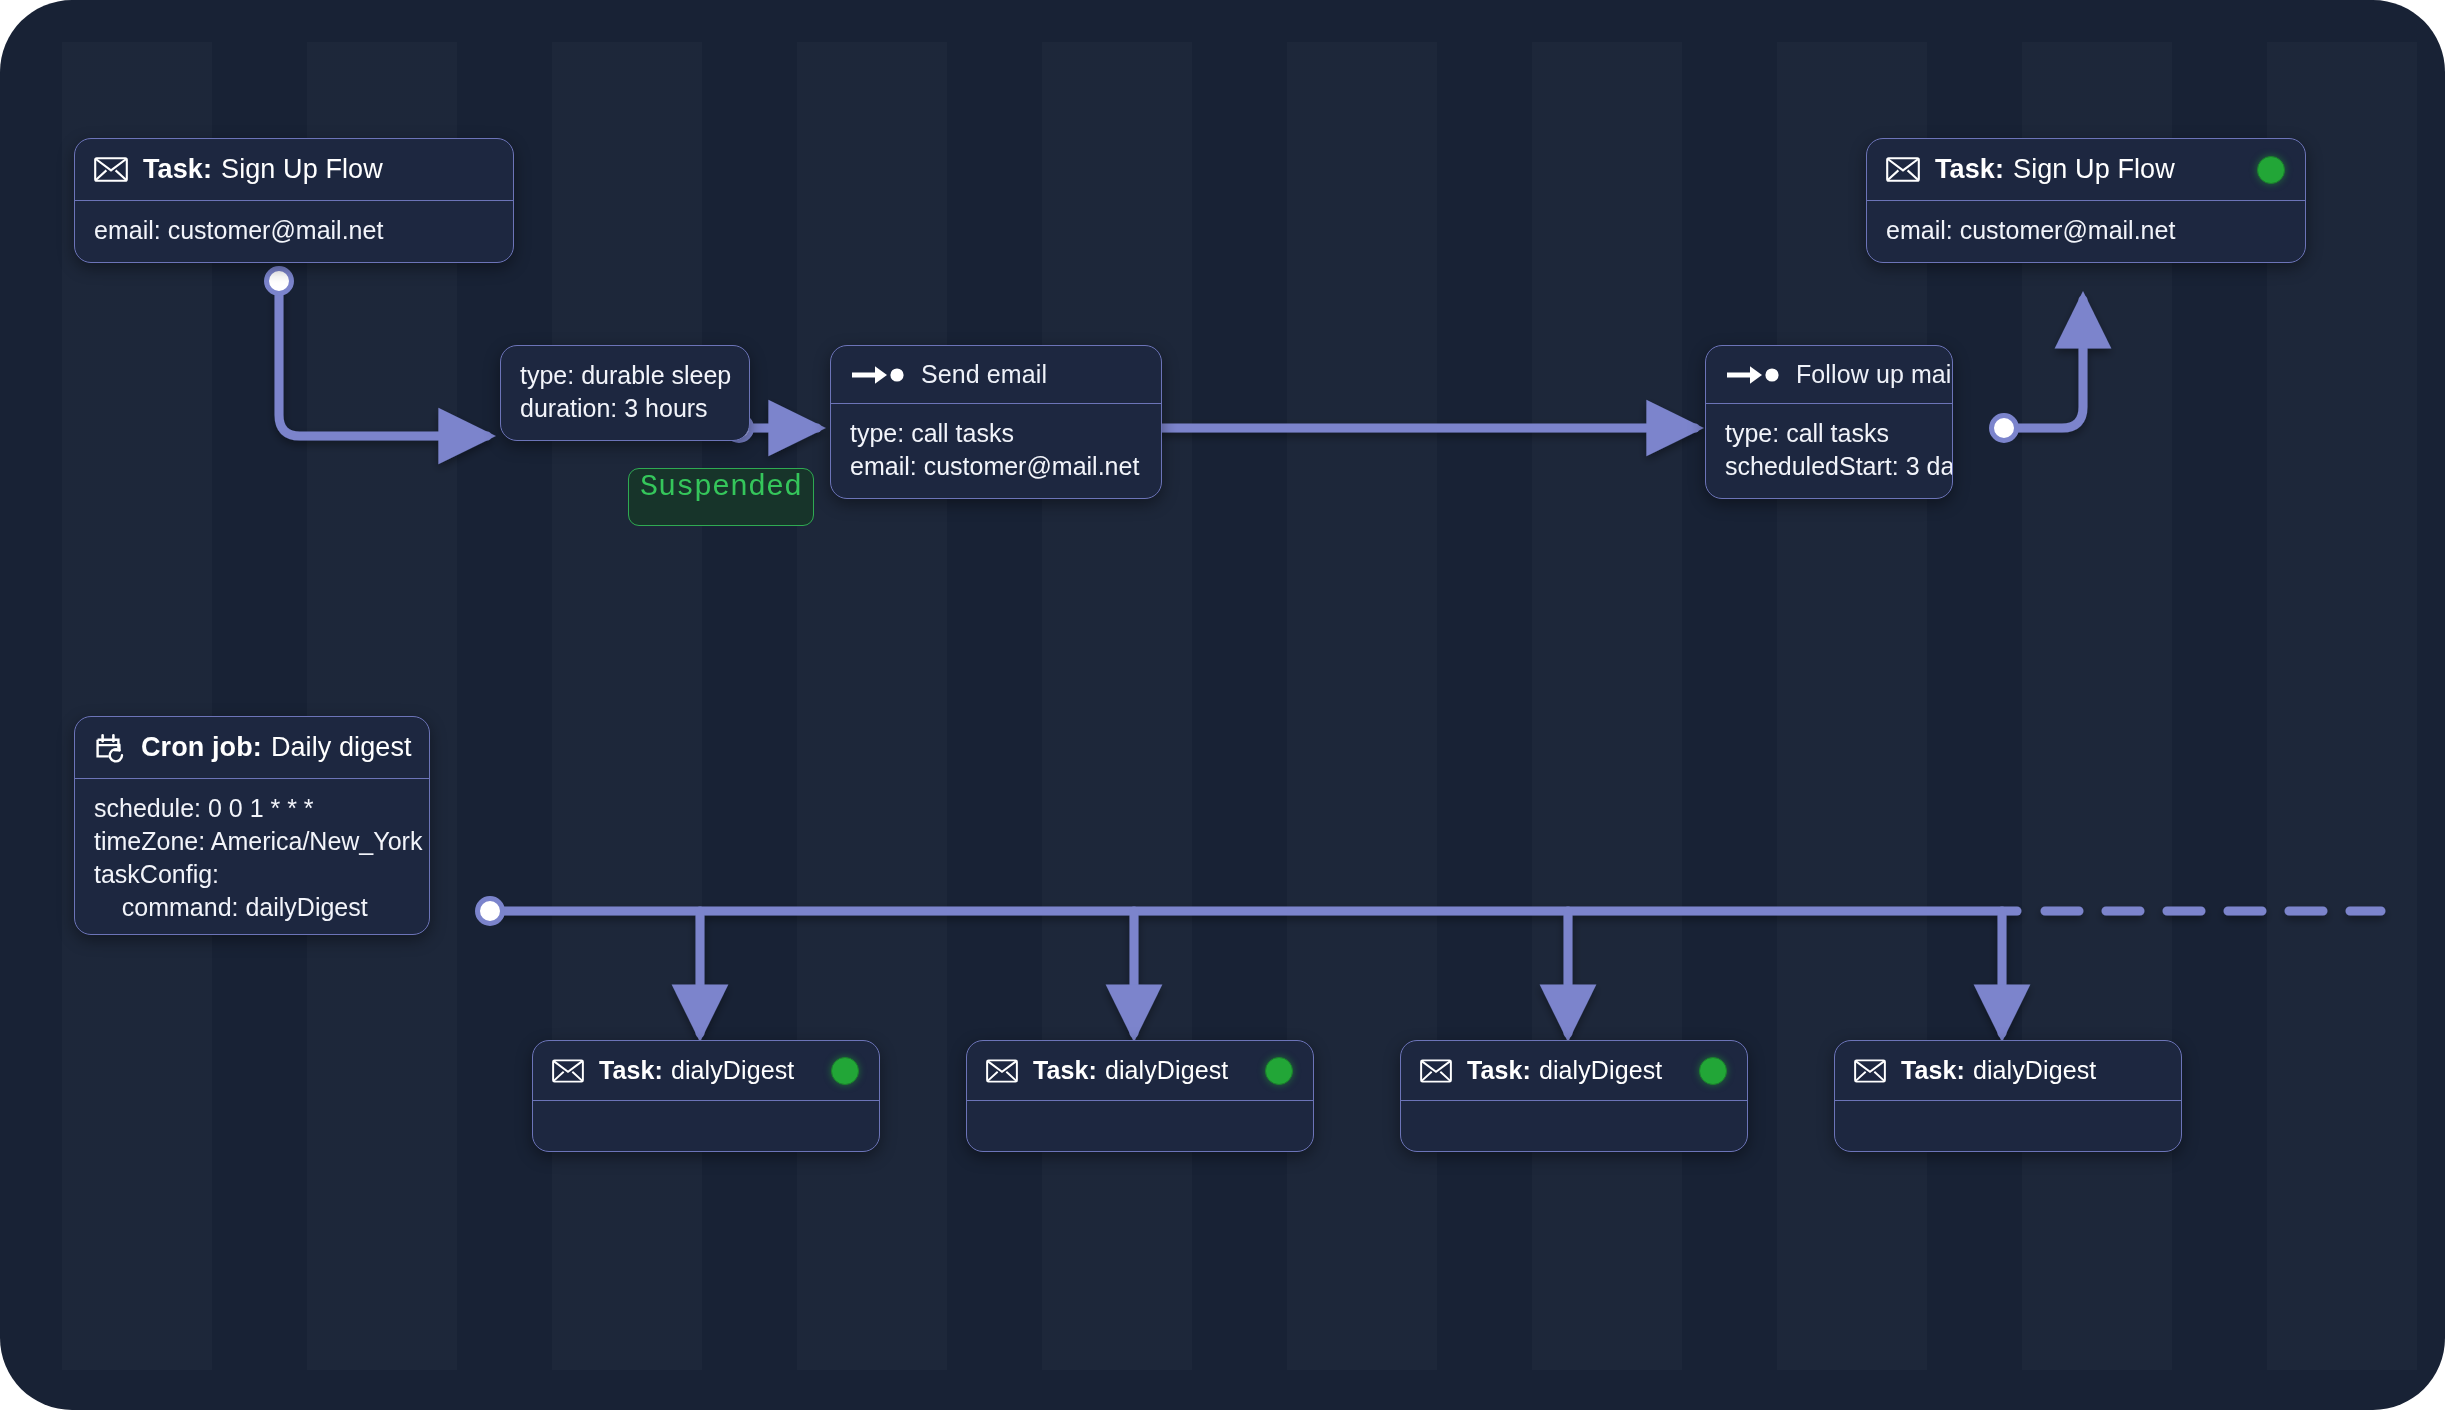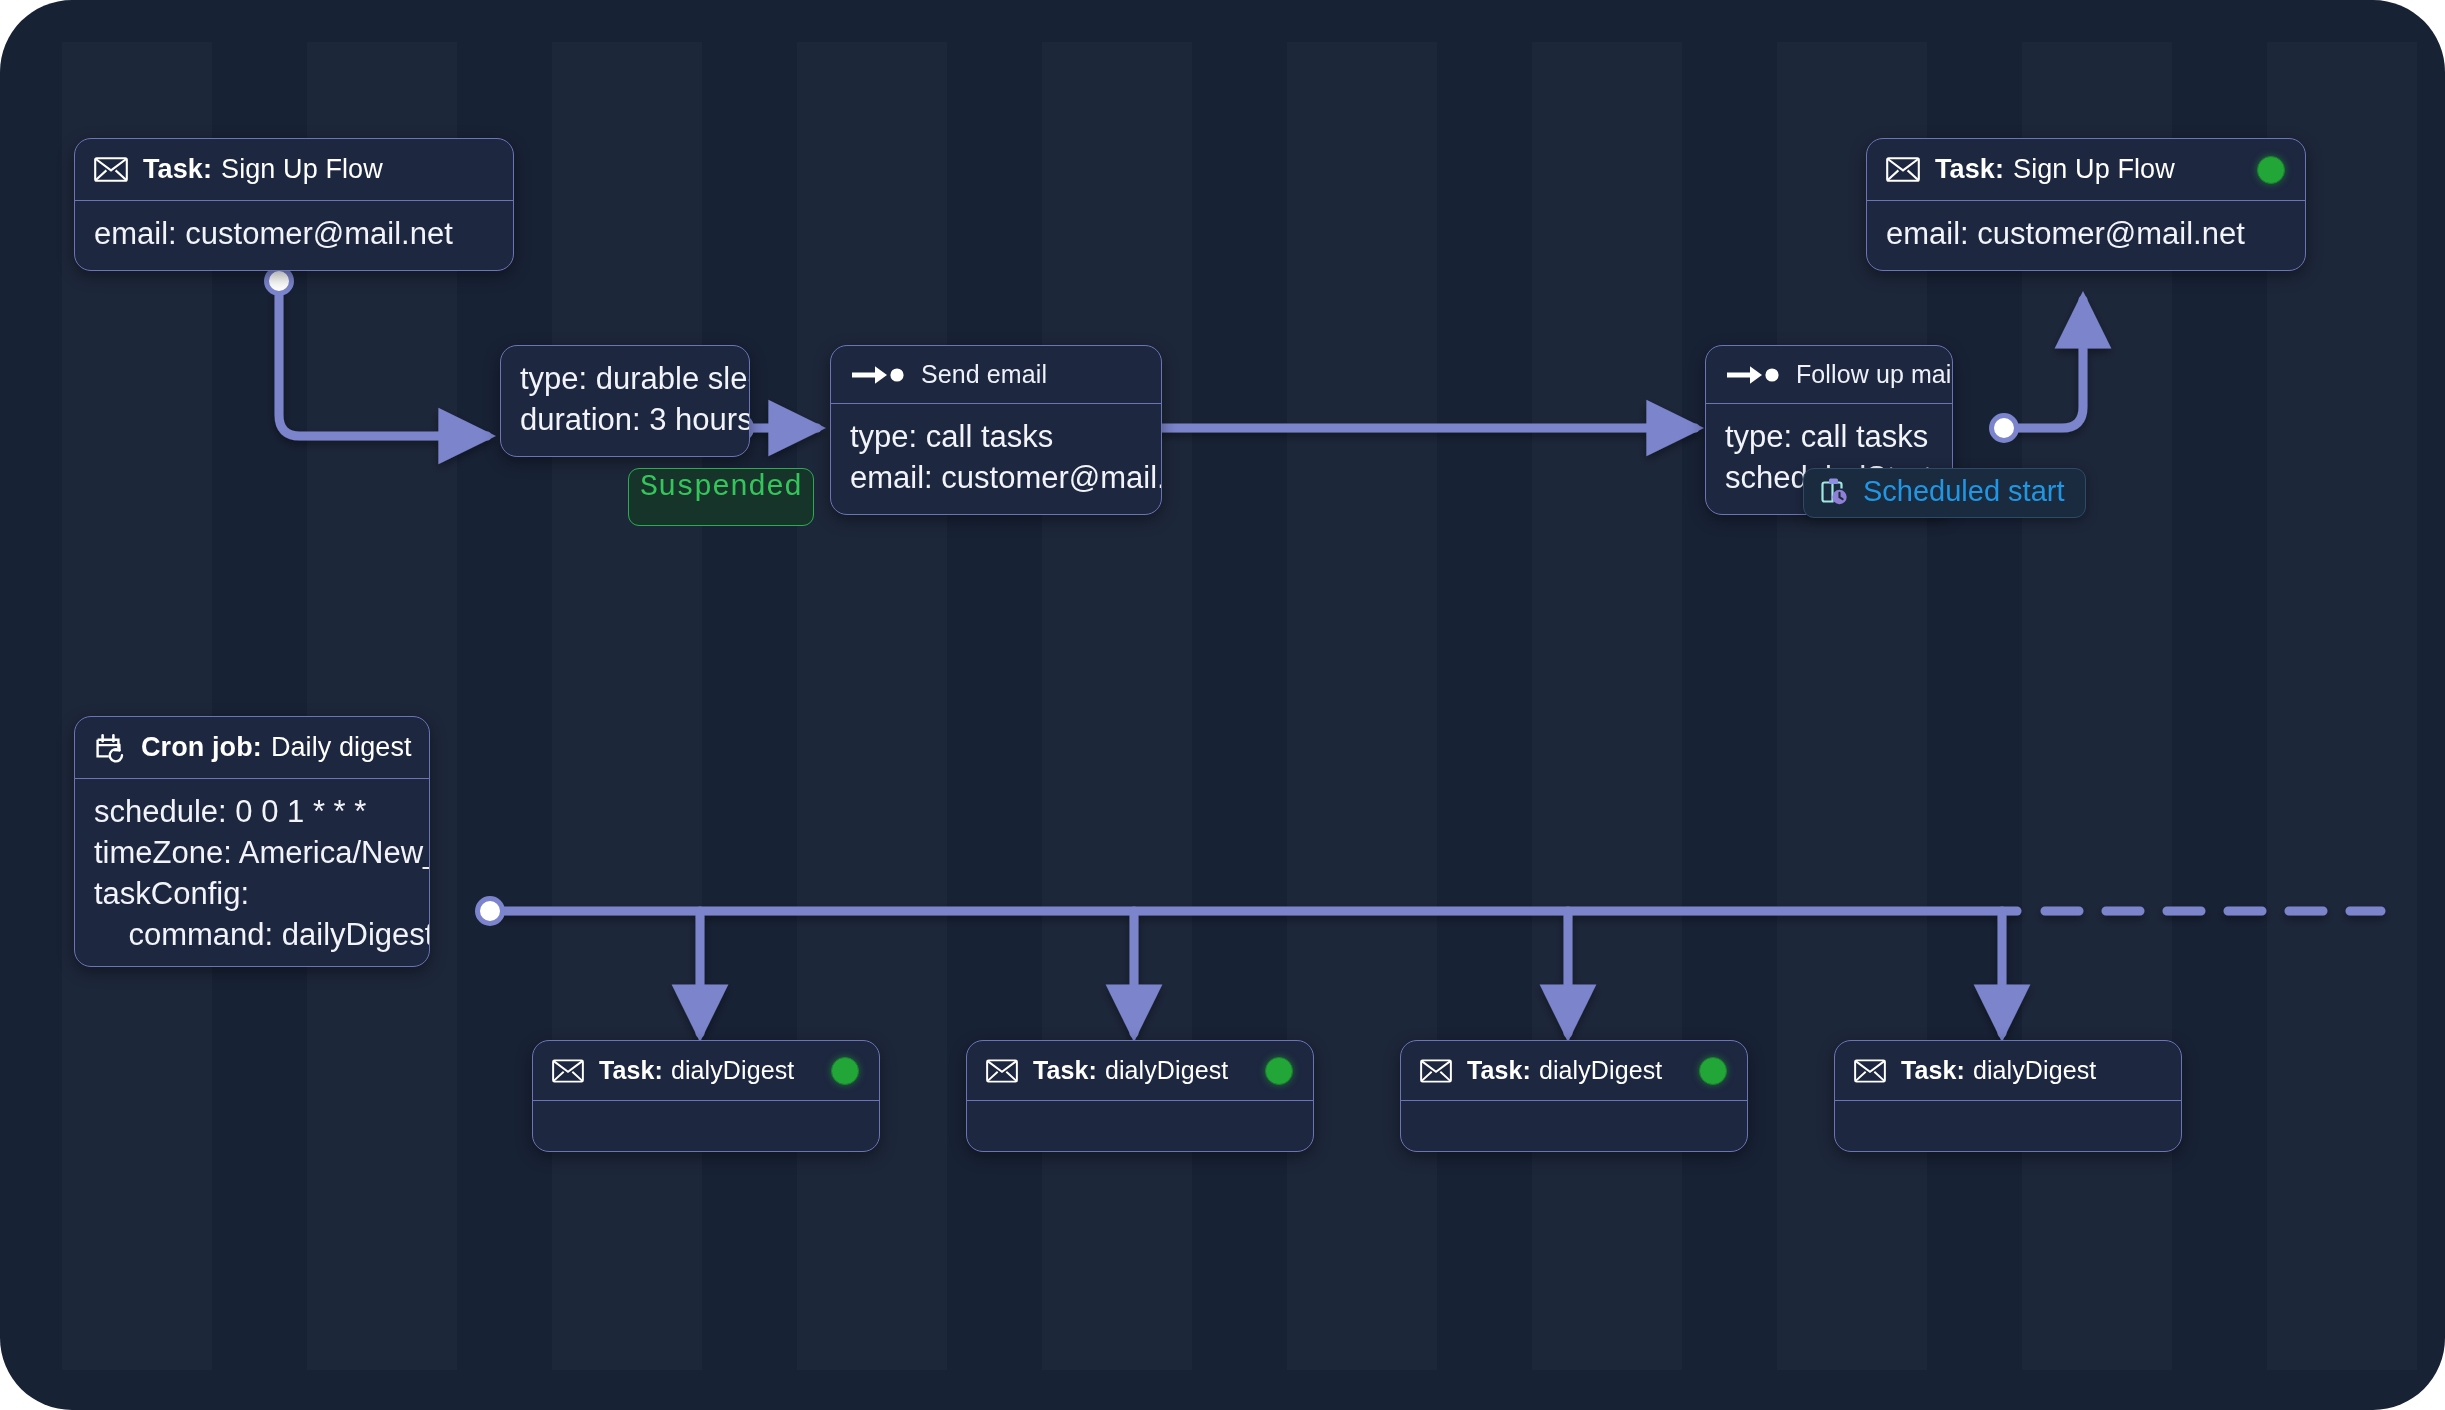--- a/index.html
+++ b/index.html
@@ -95,21 +95,21 @@
     width: 26px;
     height: 26px;
     border-radius: 50%;
     margin-left: 18px;
     background: #22a637;
     border: 1.5px solid #1b7f2c;
     box-shadow: 0 0 7px rgba(34,166,55,0.55);
   }
   .node-body {
     padding: 13px 19px 15px 19px;
-    font-size: 31px;
+    font-size: 25px;
     line-height: 1.32;
     color: #f2f4fa;
     white-space: pre;
   }
   .node-body.empty { min-height: 46px; }
 
   
   .node.step .node-head { height: 58px; }
   .node.step .node-title { font-size: 25px; font-weight: 400; color: #eef1f8; }
 
@@ -240,32 +240,20 @@
           <path d="M25,3.2 L37,12 L25,20.8 Z" fill="#ffffff"></path>
           <circle cx="47" cy="12" r="6.6" fill="#ffffff"></circle>
         </svg>
       </span>
       <span class="node-title">Follow up mail</span>
     </div>
     <div class="node-body">type: call tasks
 scheduledStart: 3 days</div>
   </div>
 
-  <div class="badge badge-scheduled" style="left:1803px; top:468px;">
-    <span class="bicon">
-      <svg width="32" height="32" viewBox="0 0 32 32">
-        <path d="M6.5,6.5 h8 v19 h-8 a2,2 0 0 1 -2,-2 v-15 a2,2 0 0 1 2,-2 z" fill="none" stroke="#9fe8e0" stroke-width="2.2"></path>
-        <path d="M17.5,6.5 h4 a2,2 0 0 1 2,2 v4" fill="none" stroke="#9fe8e0" stroke-width="2.2"></path>
-        <rect x="11" y="2.6" width="9" height="5.4" rx="1.6" fill="#8f8fe0"></rect>
-        <circle cx="21.5" cy="21" r="7.2" fill="#8f7fd6"></circle>
-        <path d="M21.5,16.8 v4.4 l3.1,2" fill="none" stroke="#1b2b3f" stroke-width="2.1" stroke-linecap="round"></path>
-      </svg>
-    </span>
-    <span>Scheduled start</span>
-  </div>
 
   <div class="node" style="left:1866px; top:138px; width:440px;">
     <div class="node-head">
       <span class="hicon">
         <svg width="34" height="25" viewBox="0 0 34 25">
           <rect x="1.2" y="1.2" width="31.6" height="22.6" rx="1.5" fill="none" stroke="#ffffff" stroke-width="2.1"></rect>
           <path d="M1.8,2 L17,13.4 L32.2,2" fill="none" stroke="#ffffff" stroke-width="2.1"></path>
           <path d="M1.8,23 L12.4,13.4 M32.2,23 L21.6,13.4" fill="none" stroke="#ffffff" stroke-width="2.1"></path>
         </svg>
       </span>

